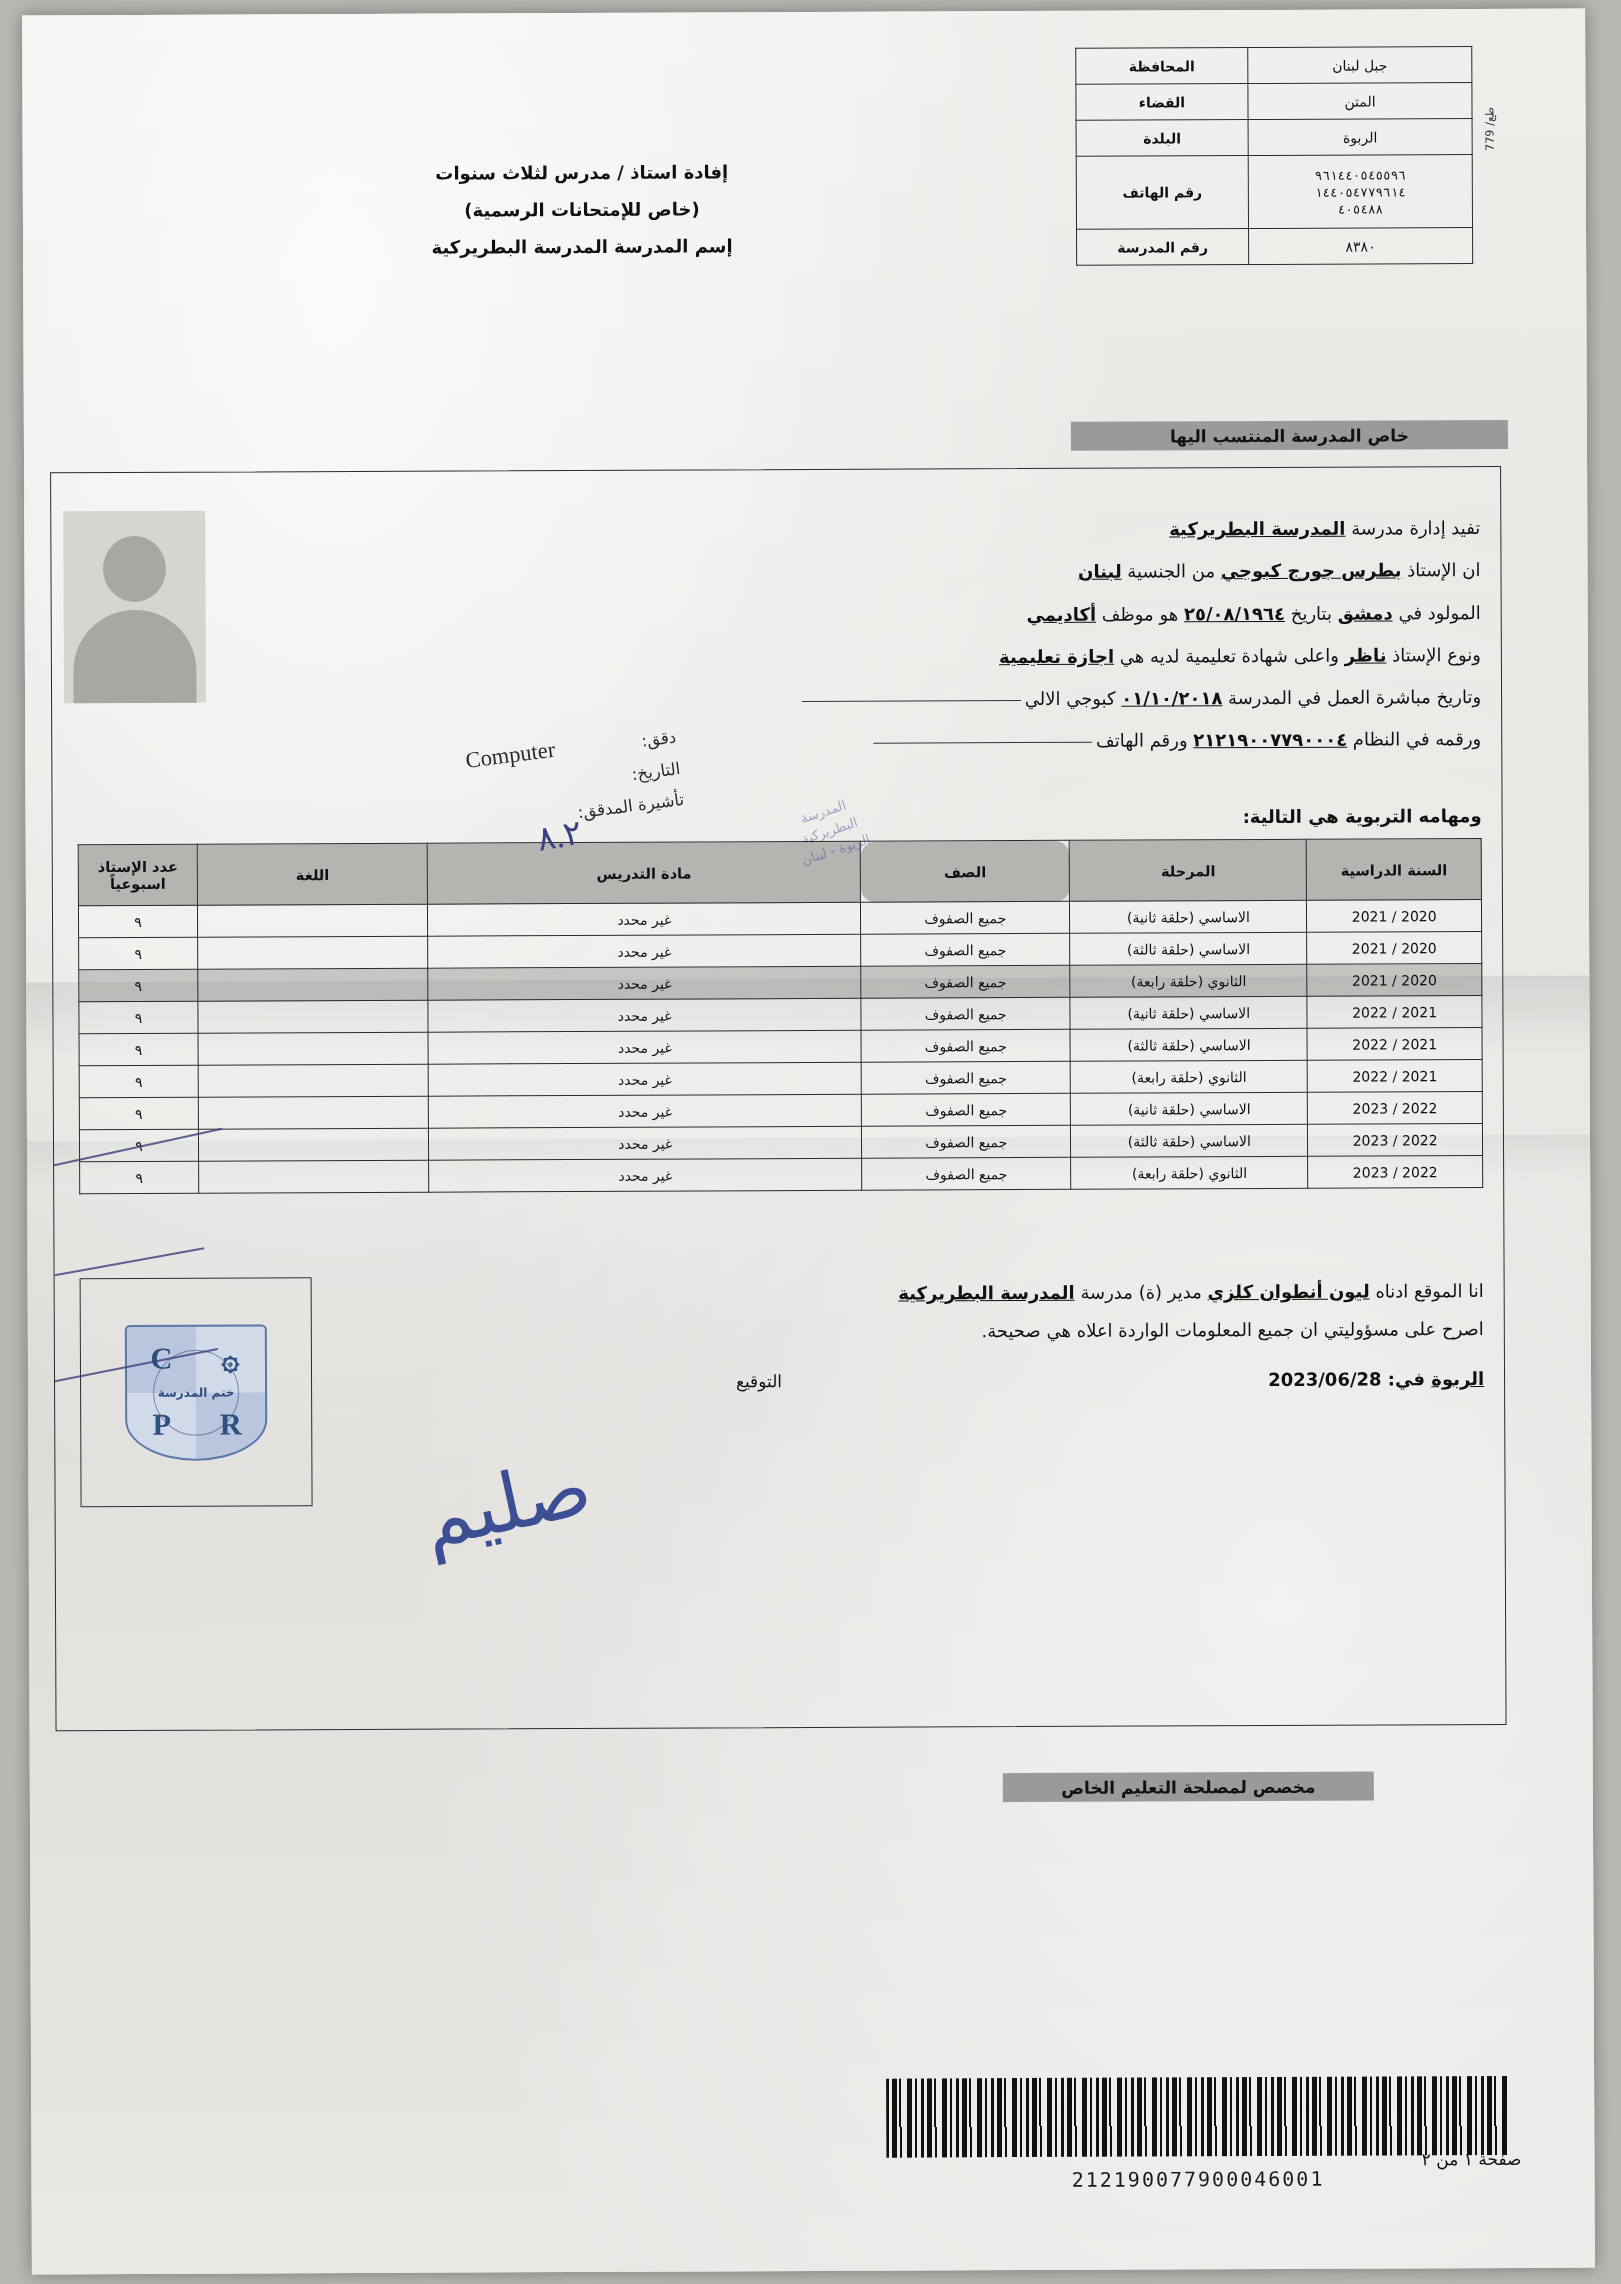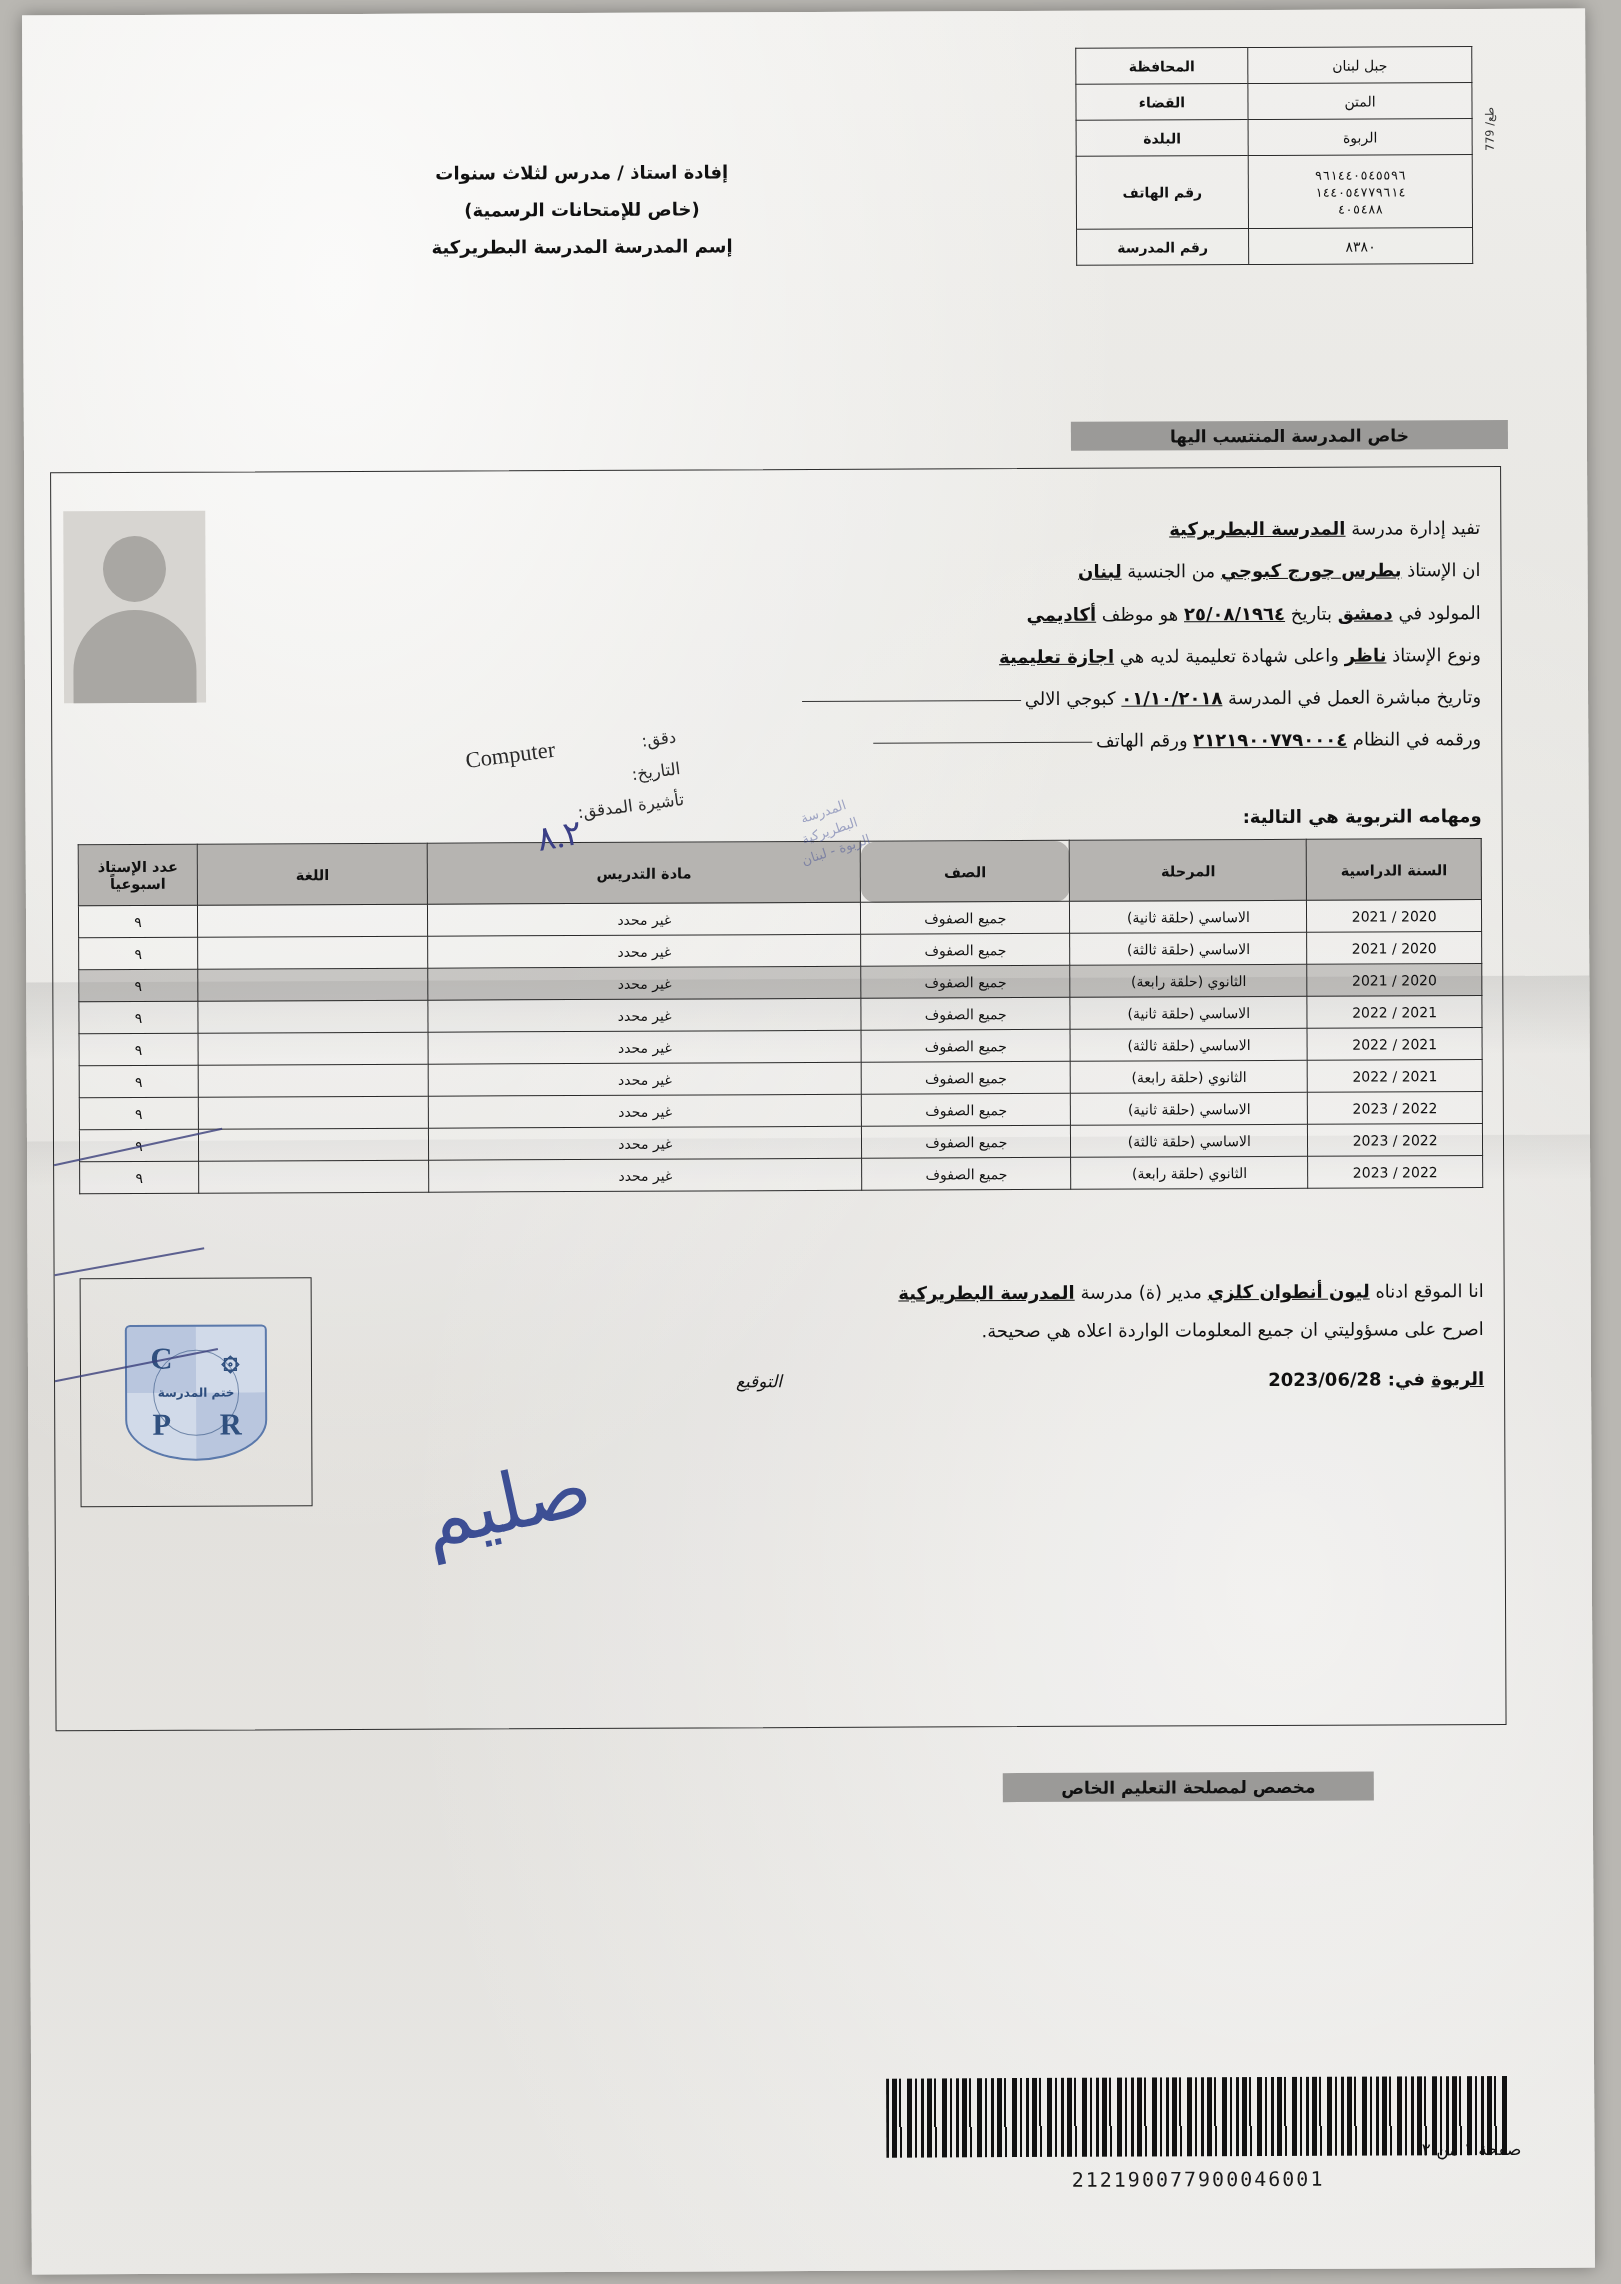--- a/index.html
+++ b/index.html
@@ -171,21 +171,20 @@
   }
   #declaration .u { text-decoration:underline; font-weight:bold; }
   #date-line {
     position:absolute; top: 901px; right: 20px;
     font-size: 18px; font-weight:bold;
   }
   #date-line .u { text-decoration:underline; }
   #sig-label {
     position:absolute; top: 901px; right: 722px;
     font-size: 17px;
-    font-style: italic;
   }
 
   
   #stamp-box {
     position:absolute; top: 805px; right: 1192px;
     width: 232px; height: 229px;
     border: 1.7px solid #2c2c2c;
   }
   #crest {
     position:absolute; left: 50%; top: 50%; transform: translate(-50%,-50%);
@@ -269,21 +268,21 @@
       #111 6px 10.6px, transparent 10.6px 13.2px,
       #111 13.2px 15.2px, transparent 15.2px 20.5px,
       #111 20.5px 26px, transparent 26px 28.5px,
       #111 28.5px 30.5px, transparent 30.5px 35px);
   }
   #barcode-num {
     margin-top: 10.6px; font-size: 20px; letter-spacing: 2px;
     font-family:"DejaVu Sans Mono", monospace; color:#1a1a1a;
   }
   #page-num {
-    position:absolute; bottom: 109px; right: 73px;
+    position:absolute; bottom: 99px; right: 73px;
     font-size: 17px;
   }
 </style>
 </head>
 <body>
 
 <div id="paper">
   <div class="band" style="top:967px;height:79px;"></div>
   <div class="band" style="top:1126px;height:46px;opacity:.6;"></div>
 

